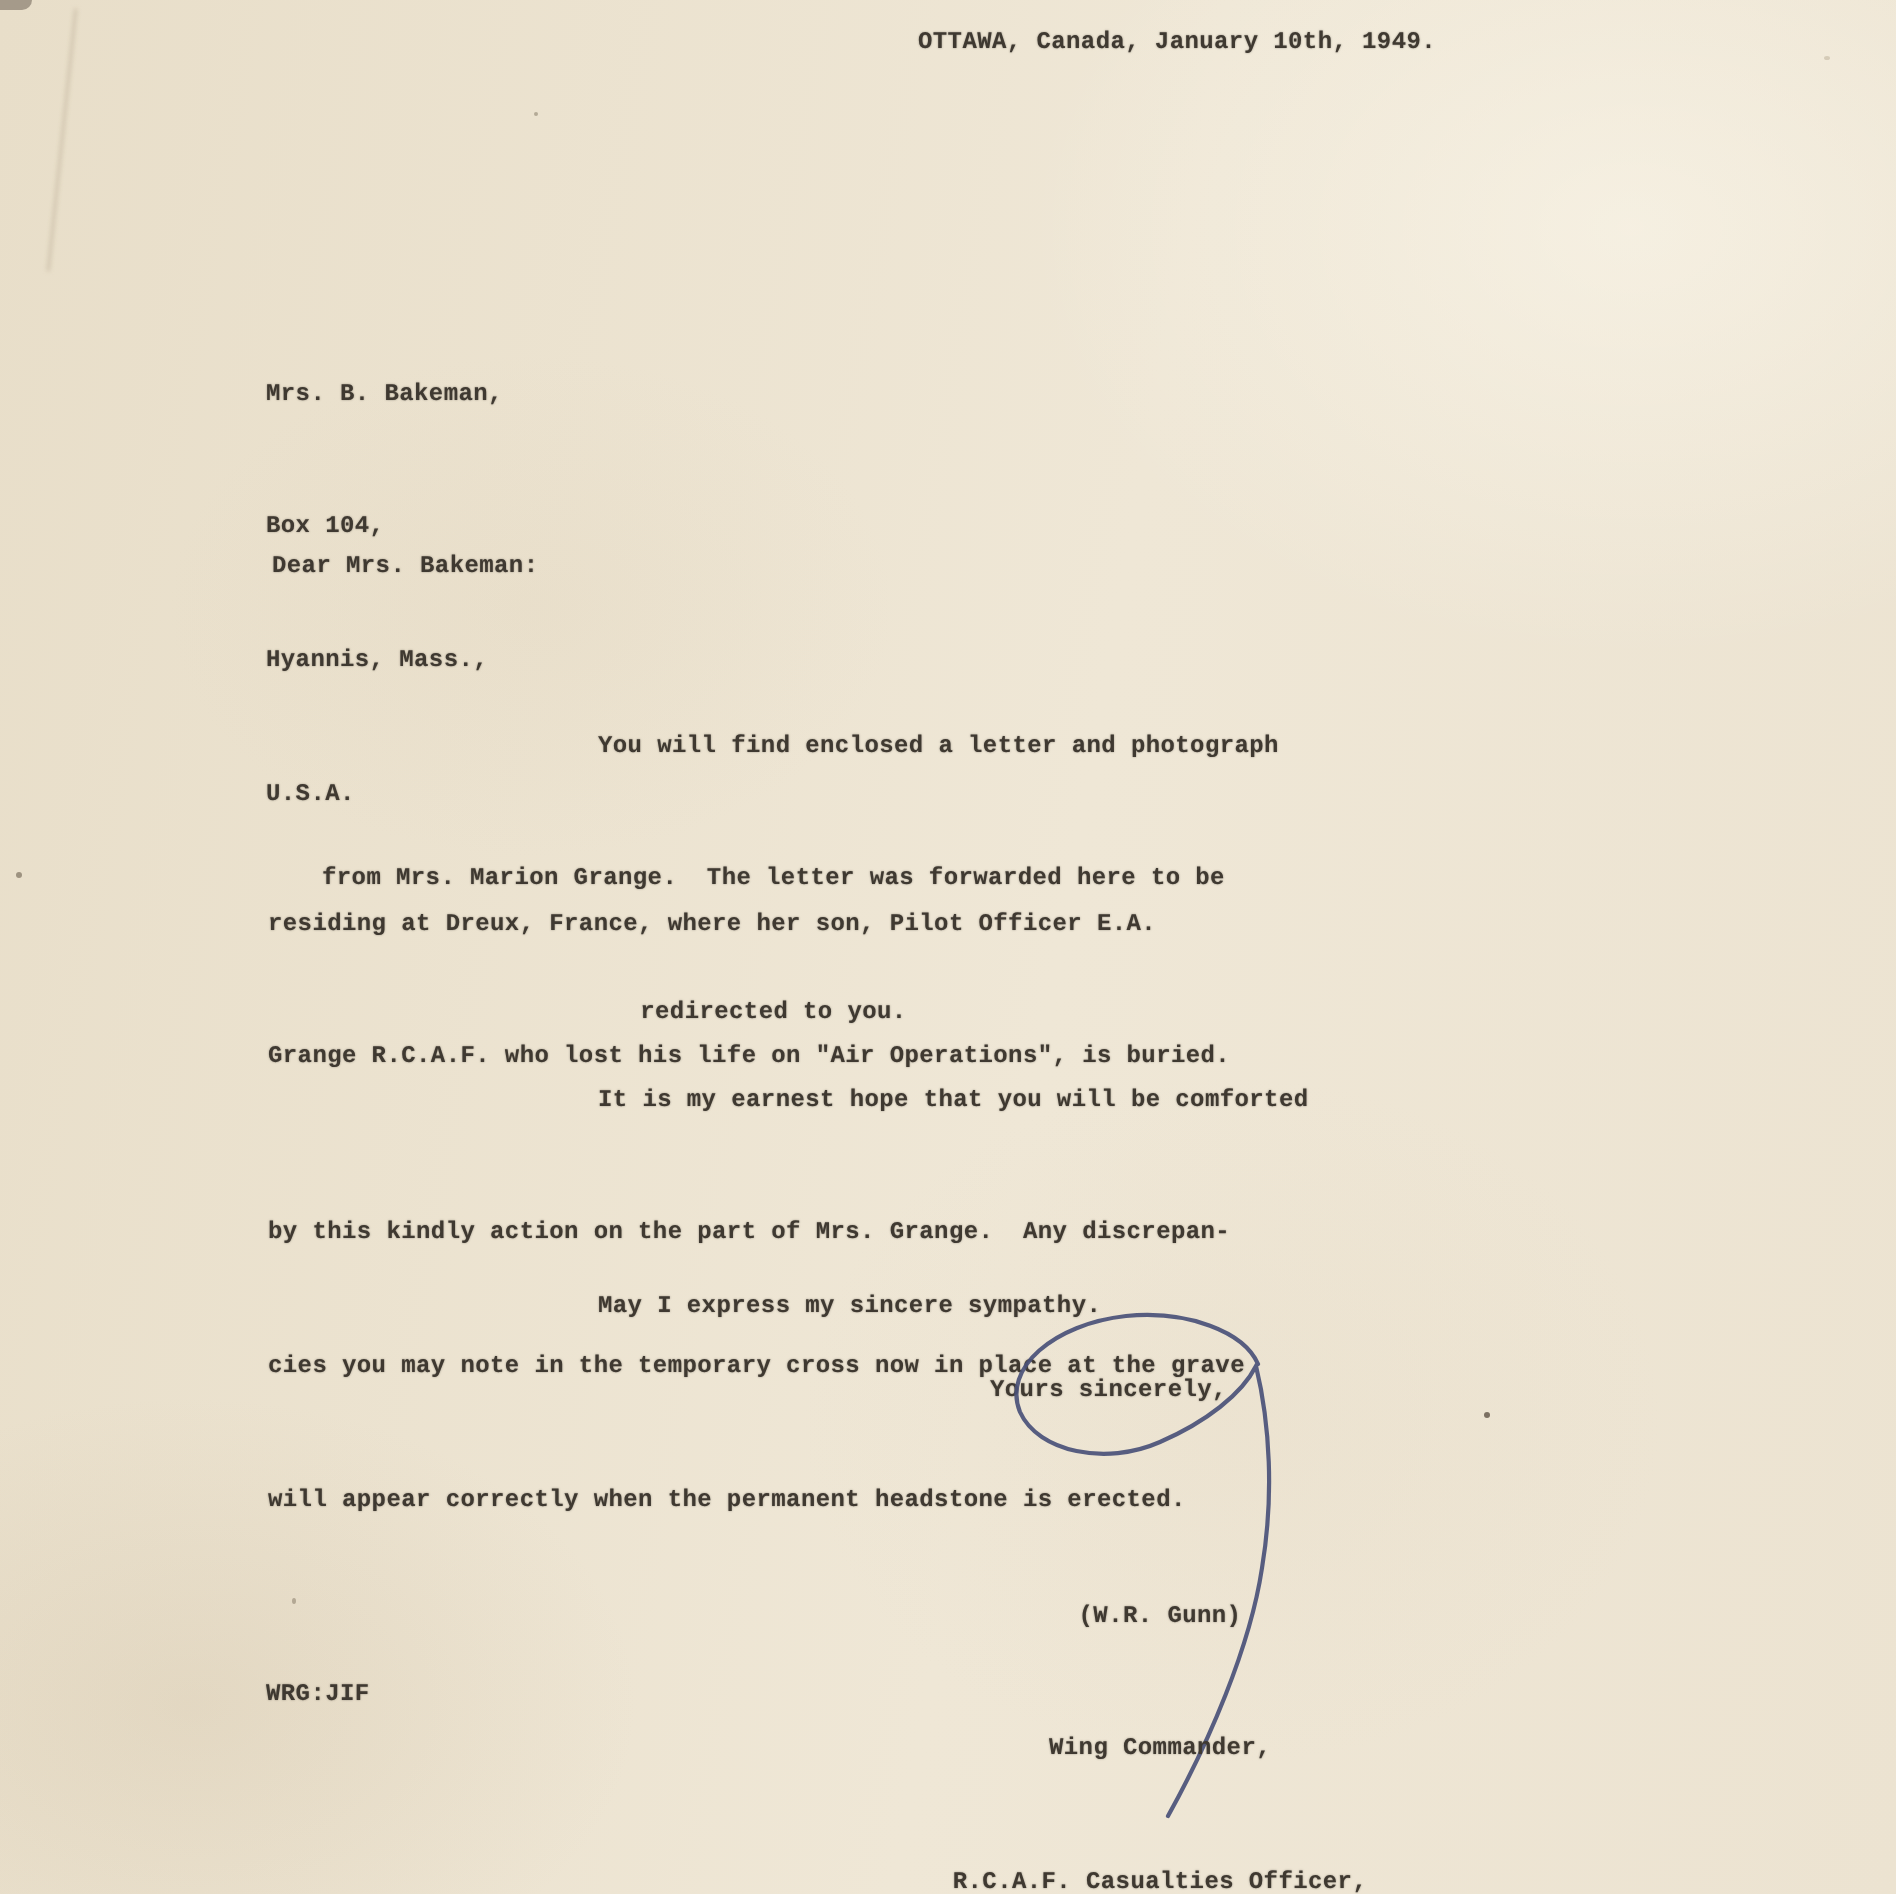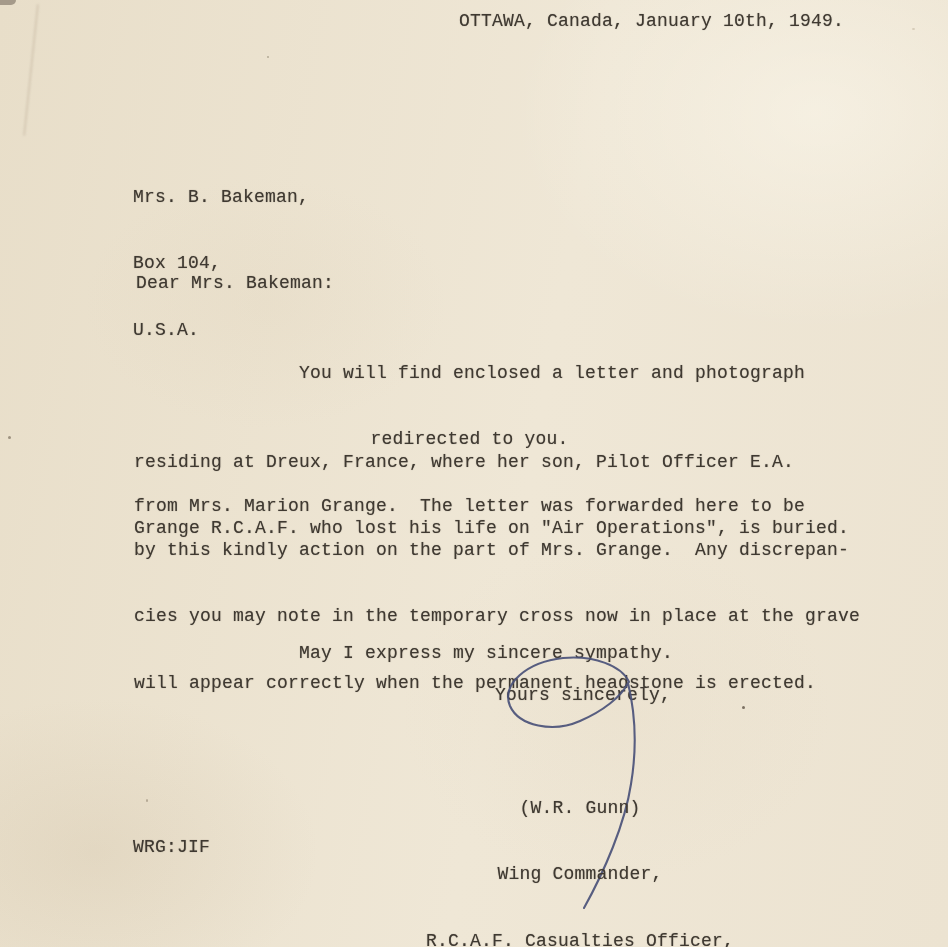--- a/index.html
+++ b/index.html
@@ -34,22 +34,22 @@
   .speck.s4{left:912px;top:28px;width:3px;height:2px;background:#b3a globalization;opacity:.4;}
   .speck.s4{left:912px;top:28px;width:3px;height:2px;background:#b3a68f;opacity:.45;}
   .speck.s5{left:146px;top:799px;width:2px;height:3px;background:#80745f;opacity:.5;}
   .corner{
     position:absolute;left:0;top:0;width:16px;height:5px;
     background:#6d6356;opacity:.55;border-radius:0 0 6px 0;pointer-events:none;
   }
   .typed{
     position:absolute;
     color:var(--ink);
-    font-size:18px;line-height:22.3px;
-    font-weight:400;letter-spacing:0.2px;
+    font-size:12px;line-height:22.3px;
+    font-weight:700;letter-spacing:0.2px;
     white-space:pre;
     text-shadow:0 0 1px rgba(60,54,45,.5);
   }
   .dateline{left:459px;top:10px;}
   .address{left:133px;top:141px;}
   .salutation{left:136px;top:272px;}
   .para{left:134px;}
   .p1{top:317px;text-align:center;}
   .p2{top:406px;}
   .p3{top:494px;}
@@ -71,37 +71,39 @@
 <div class="speck s2"></div>
 <div class="speck s3"></div>
 <div class="speck s4"></div>
 <div class="speck s5"></div>
 
 <div class="typed dateline">OTTAWA, Canada, January 10th, 1949.</div>
 
 <div class="typed address">
   <div>Mrs. B. Bakeman,</div>
   <div>Box 104,</div>
+  <div>Hyannis, Mass.,</div>
   <div>U.S.A.</div>
 </div>
 
 <div class="typed salutation">Dear Mrs. Bakeman:</div>
 
 <div class="typed para p1">
   <div class="ind">You will find enclosed a letter and photograph</div>
+  <div>from Mrs. Marion Grange.  The letter was forwarded here to be</div>
   <div>redirected to you.</div>
-  <div>from Mrs. Marion Grange.  The letter was forwarded here to be</div>
 </div>
 
 <div class="typed para p2">
   <div>residing at Dreux, France, where her son, Pilot Officer E.A.</div>
   <div>Grange R.C.A.F. who lost his life on "Air Operations", is buried.</div>
 </div>
 
 <div class="typed para p3">
+  <div class="ind">It is my earnest hope that you will be comforted</div>
   <div>by this kindly action on the part of Mrs. Grange.  Any discrepan-</div>
   <div>cies you may note in the temporary cross now in place at the grave</div>
   <div>will appear correctly when the permanent headstone is erected.</div>
 </div>
 
 <div class="typed para p4">
   <div class="ind">May I express my sincere sympathy.</div>
 </div>
 
 <div class="typed closing">Yours sincerely,</div>

